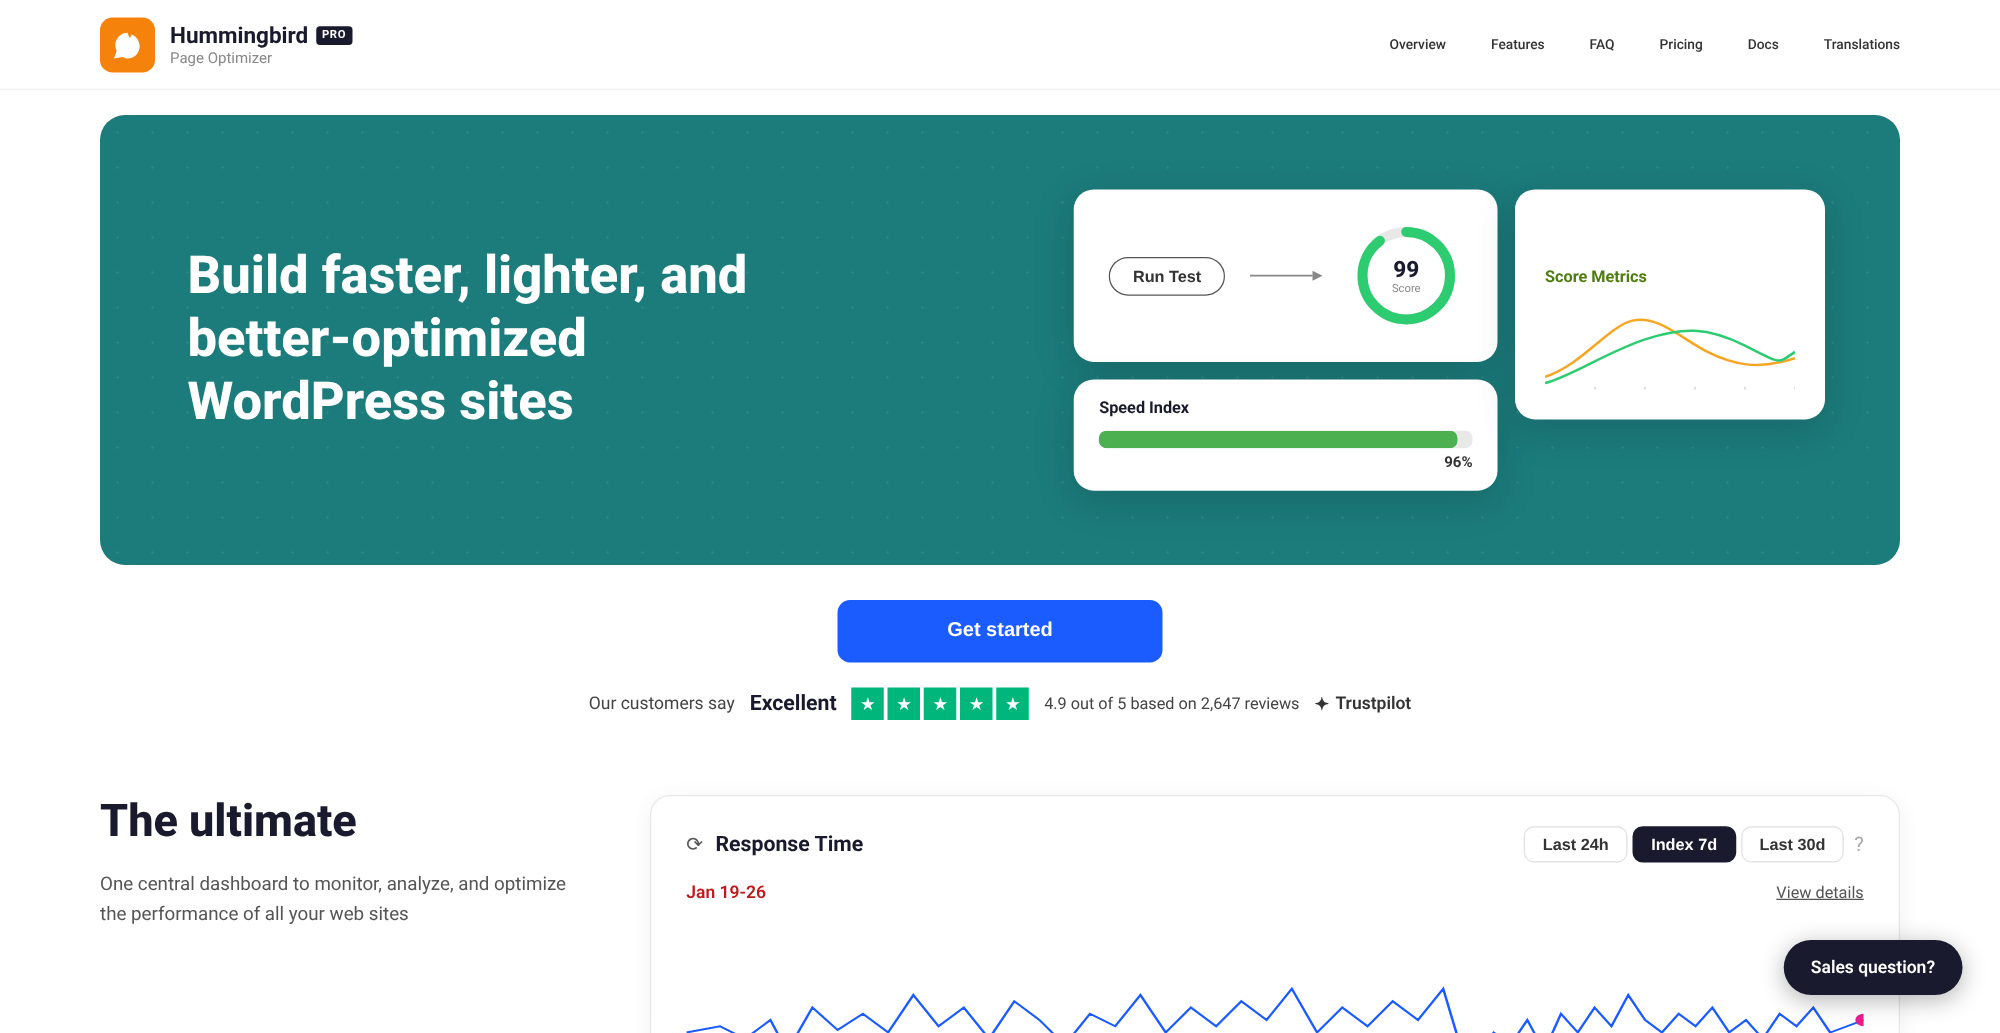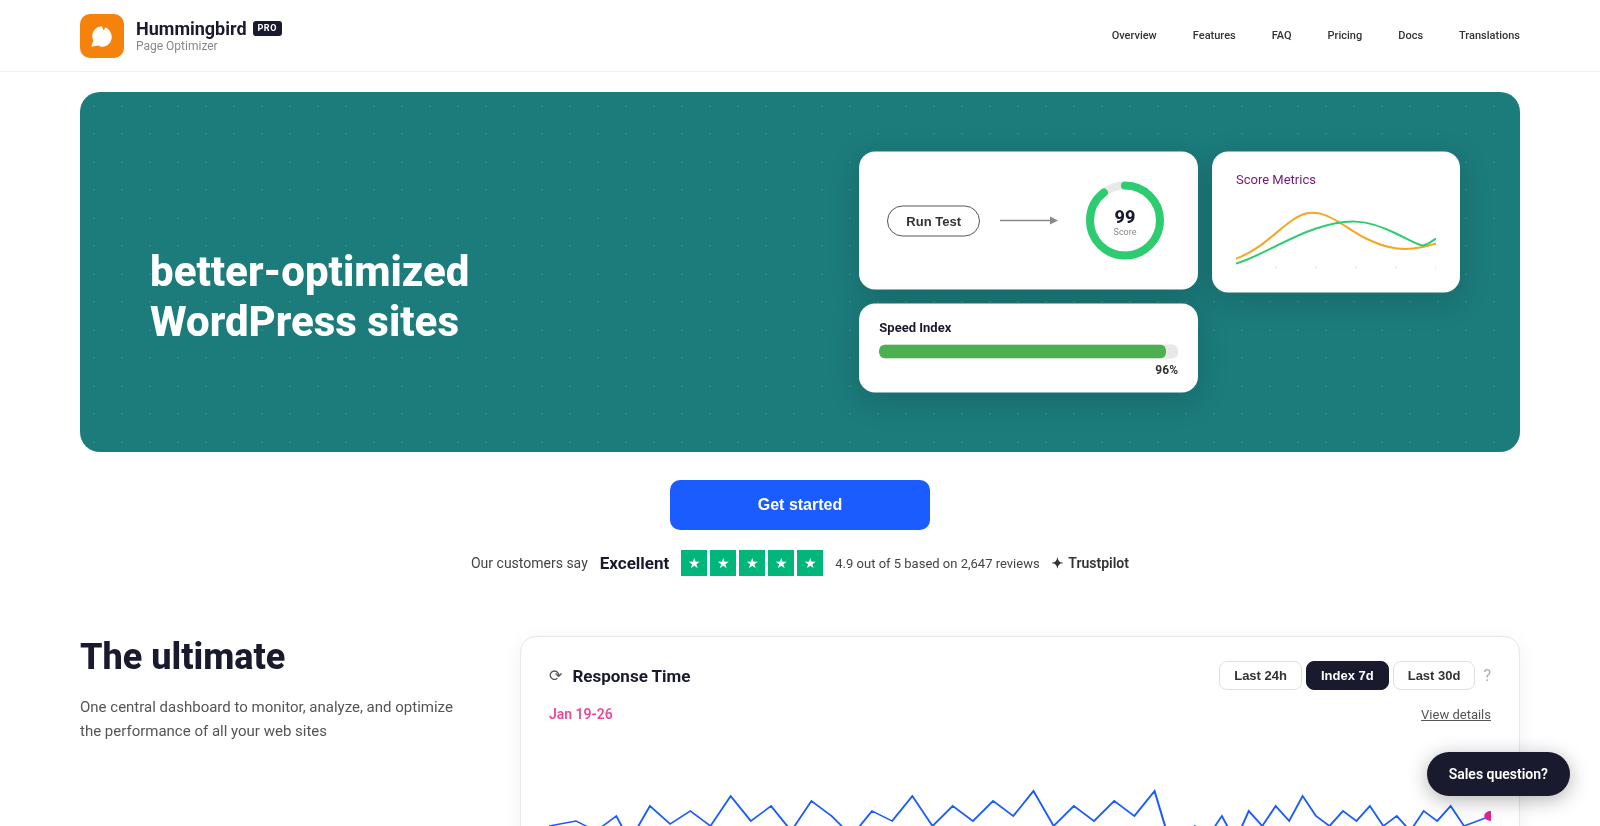--- a/index.html
+++ b/index.html
@@ -75,21 +75,21 @@
       align-items: center; justify-content: center;
     }
     .donut-score { font-size: 18px; font-weight: 800; color: #1a1a2e; }
     .donut-label { font-size: 9px; color: #888; }
 
     
     .metrics-card {
       background: #fff; border-radius: 16px; padding: 20px 24px;
       box-shadow: 0 8px 32px rgba(0,0,0,0.15); min-width: 200px;
     }
-    .metrics-title { font-size: 13px; font-weight: 400; color: #701a75; margin-bottom: 12px; }
+    .metrics-title { font-size: 13px; font-weight: 700; color: #4d7c0f; margin-bottom: 12px; margin-top: 43px; }
     .metrics-chart { width: 100%; height: 70px; }
 
     
     .speed-card {
       background: #fff; border-radius: 16px; padding: 16px 20px;
       box-shadow: 0 8px 32px rgba(0,0,0,0.15); min-width: 220px;
     }
     .speed-label { font-size: 13px; font-weight: 700; color: #1a1a2e; margin-bottom: 10px; }
     .speed-bar-wrap { background: #e8e8e8; border-radius: 6px; height: 14px; width: 100%; overflow: hidden; }
     .speed-bar { height: 100%; border-radius: 6px; background: #4caf50; }
@@ -151,21 +151,21 @@
     .time-btn {
       padding: 6px 14px; border-radius: 8px; font-size: 13px; font-weight: 600;
       border: 1.5px solid #e0e0e0; background: #fff; cursor: pointer; color: #333;
     }
     .time-btn.active { background: #1a1a2e; color: #fff; border-color: #1a1a2e; }
     .response-help { font-size: 16px; color: #aaa; cursor: pointer; }
     .response-date-row {
       display: flex; align-items: center; justify-content: space-between;
       margin-bottom: 14px;
     }
-    .response-date { font-size: 14px; font-weight: 600; color: #ec4899; text-align: right; }
+    .response-date { font-size: 14px; font-weight: 600; color: #b91c1c; text-align: right; }
     .view-details { font-size: 13px; color: #555; text-decoration: underline; cursor: pointer; }
 
     
     .line-chart { width: 100%; height: 140px; position: relative; overflow: hidden; }
     .line-chart svg { width: 100%; height: 100%; }
 
     
     .sales-bubble {
       position: fixed; bottom: 30px; right: 30px;
       background: #1a1a2e; color: #fff; border-radius: 30px;
@@ -199,21 +199,21 @@
     <a href="#">Pricing</a>
     <a href="#">Docs</a>
     <a href="#">Translations</a>
   </div>
 </nav>
 
 <div class="hero">
   <div class="hero-bg-dots"></div>
   <div class="hero-content">
     <h1 class="hero-title">
-      <br>
+      <span>Build faster, lighter, and</span><br>
       <span>better-optimized</span><br>
       <span>WordPress sites</span>
     </h1>
   </div>
 
   <div class="hero-widgets">
     <div class="hero-widget-row">
 
       <div style="display:flex;flex-direction:column;gap:14px;">
         <div class="score-card" style="min-width:220px;">

